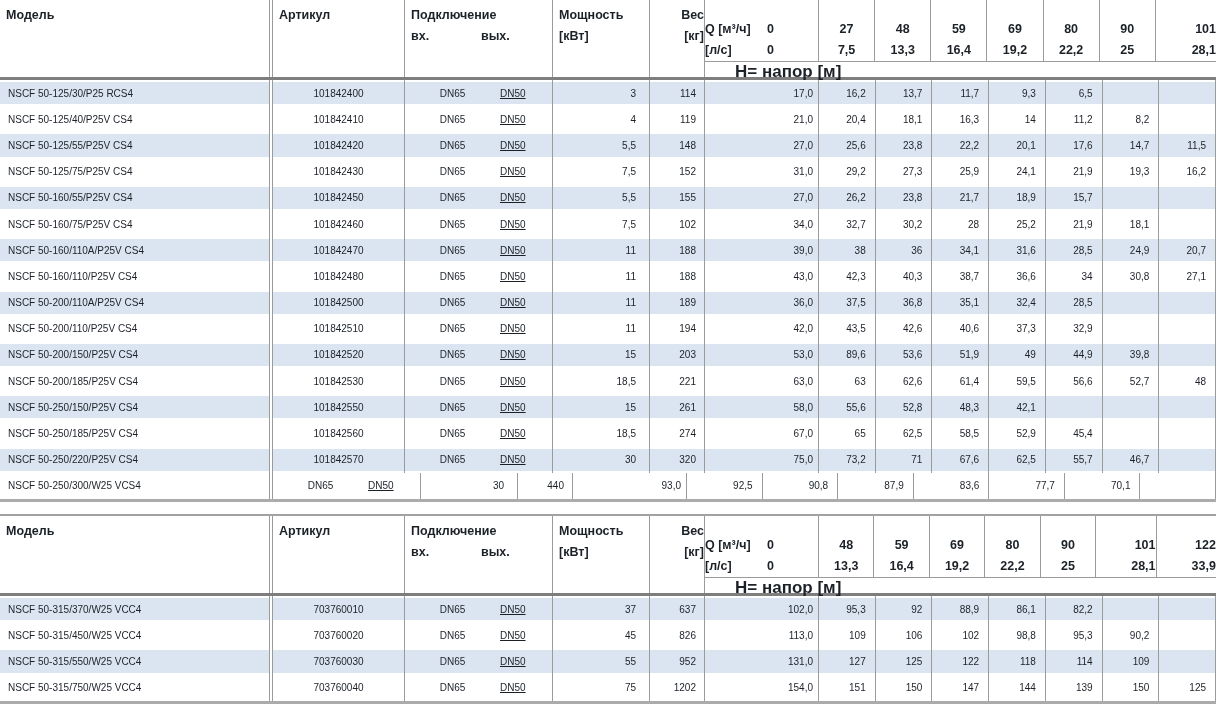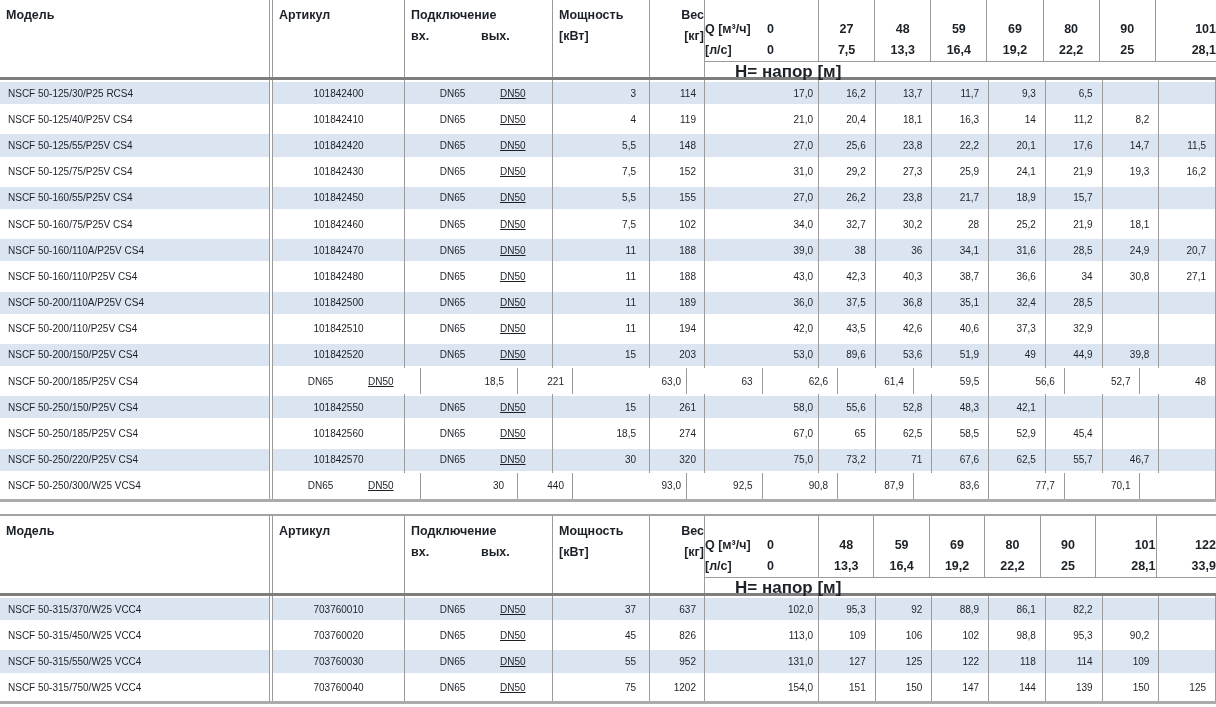--- a/index.html
+++ b/index.html
@@ -640,20 +640,23 @@
           </div>
           <div class="cell col-q b-r right">
             <span></span>
           </div>
         </div>
 
   <div class="row">
     <div class="cell col-model b-rd left">
             <span>NSCF 50-200/185/P25V CS4</span>
           </div>
+    <div class="cell col-article b-r center">
+            <span>101842530</span>
+          </div>
     <div class="cell col-conn b-r">
       <span class="dn-in">DN65</span>
       <span class="dn-out">DN50</span>
     </div>
     <div class="cell col-power b-r right">
             <span>18,5</span>
           </div>
     <div class="cell col-weight b-r right">
             <span>221</span>
           </div>

